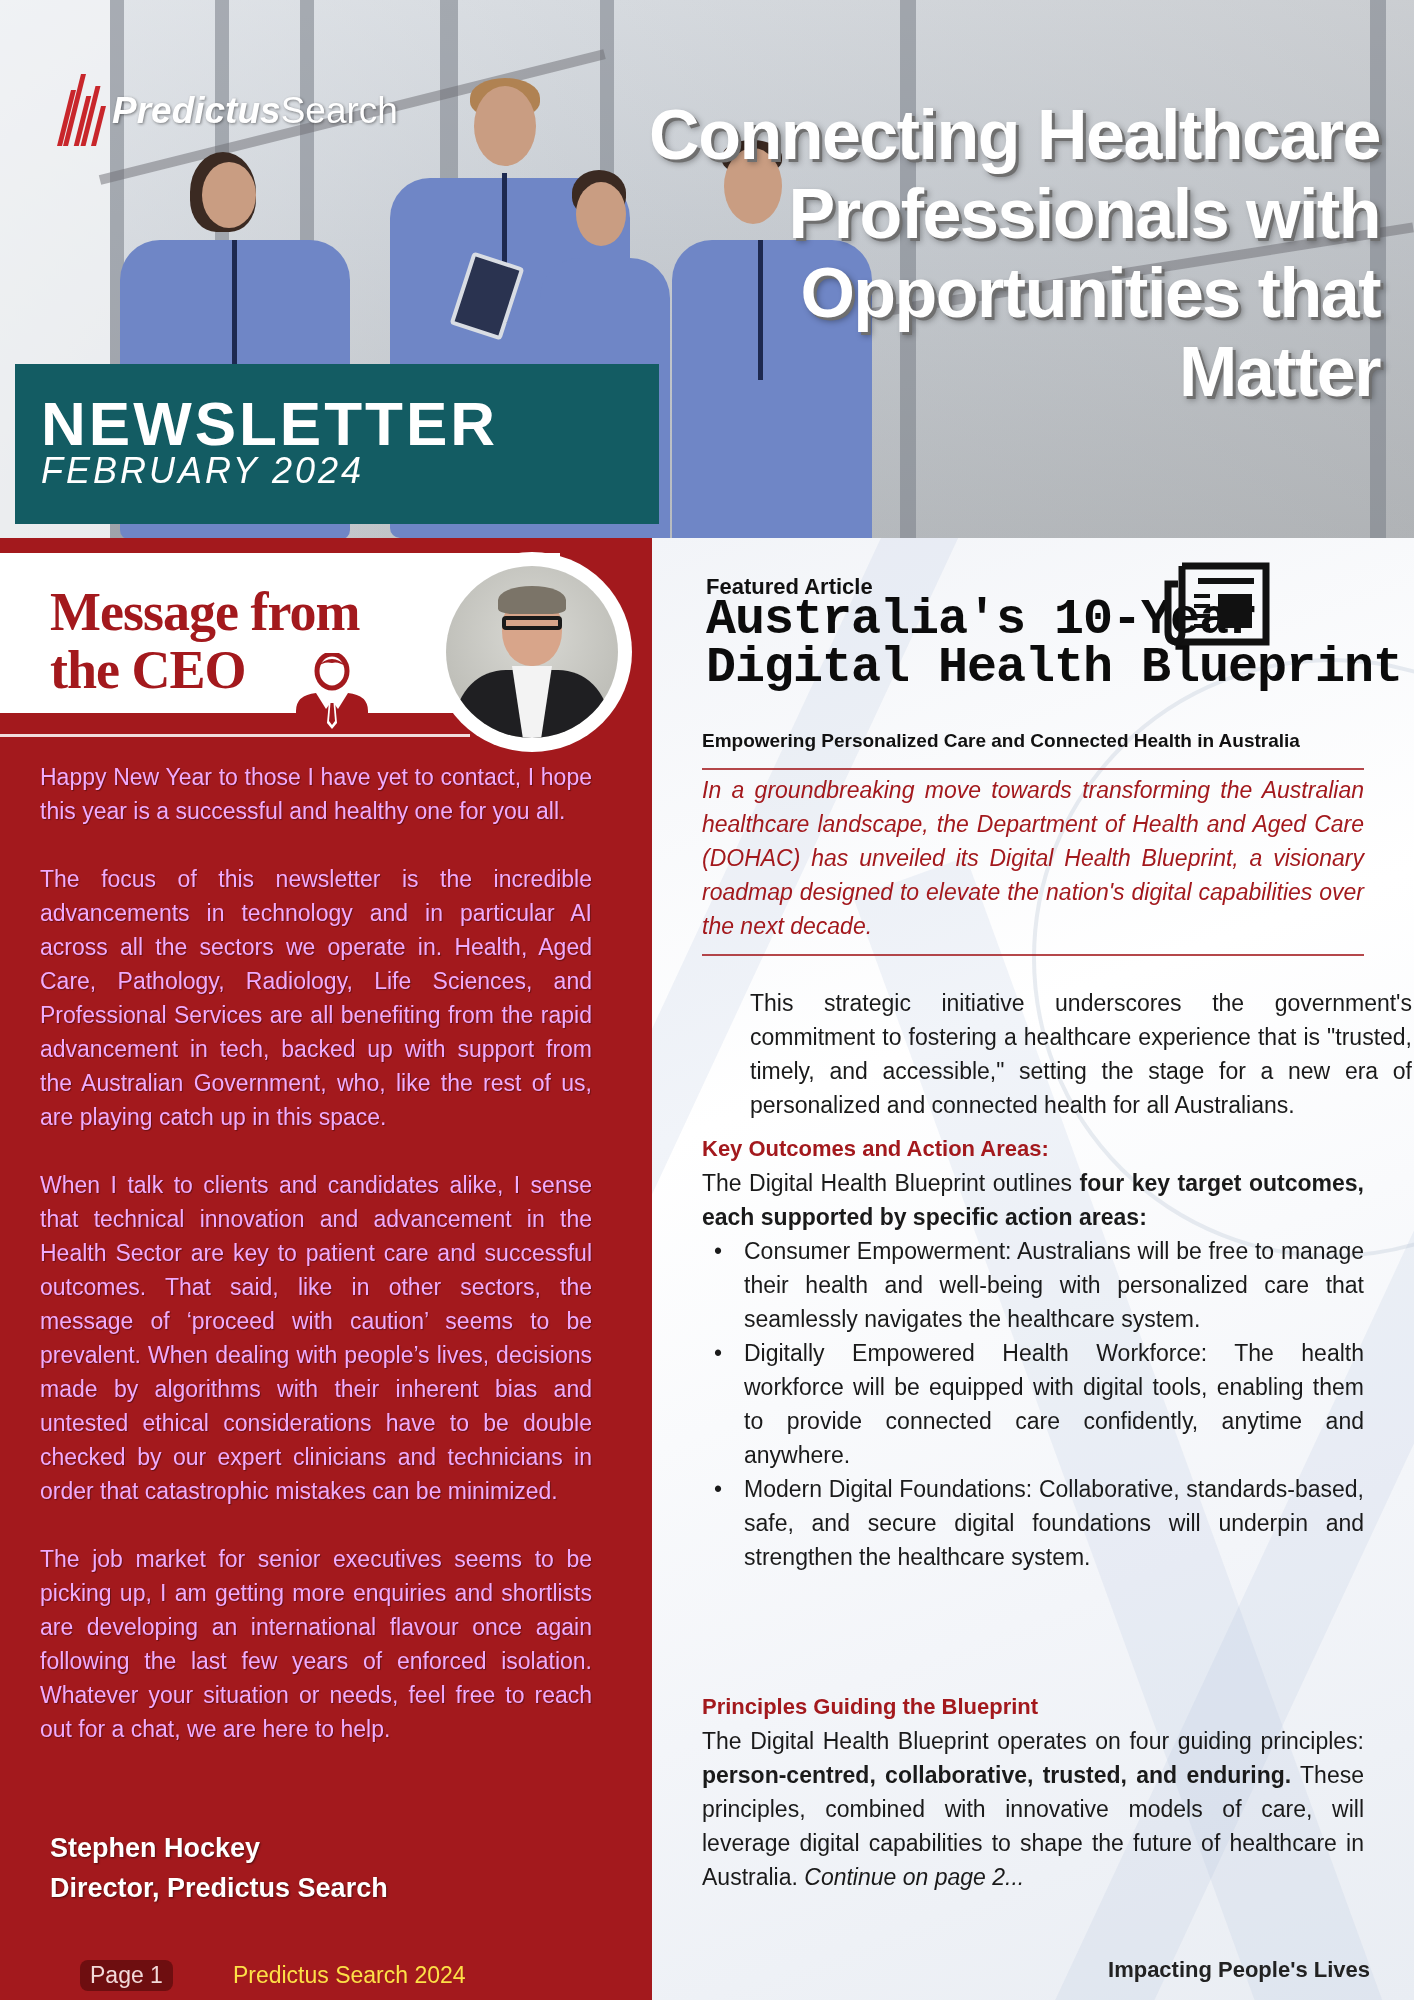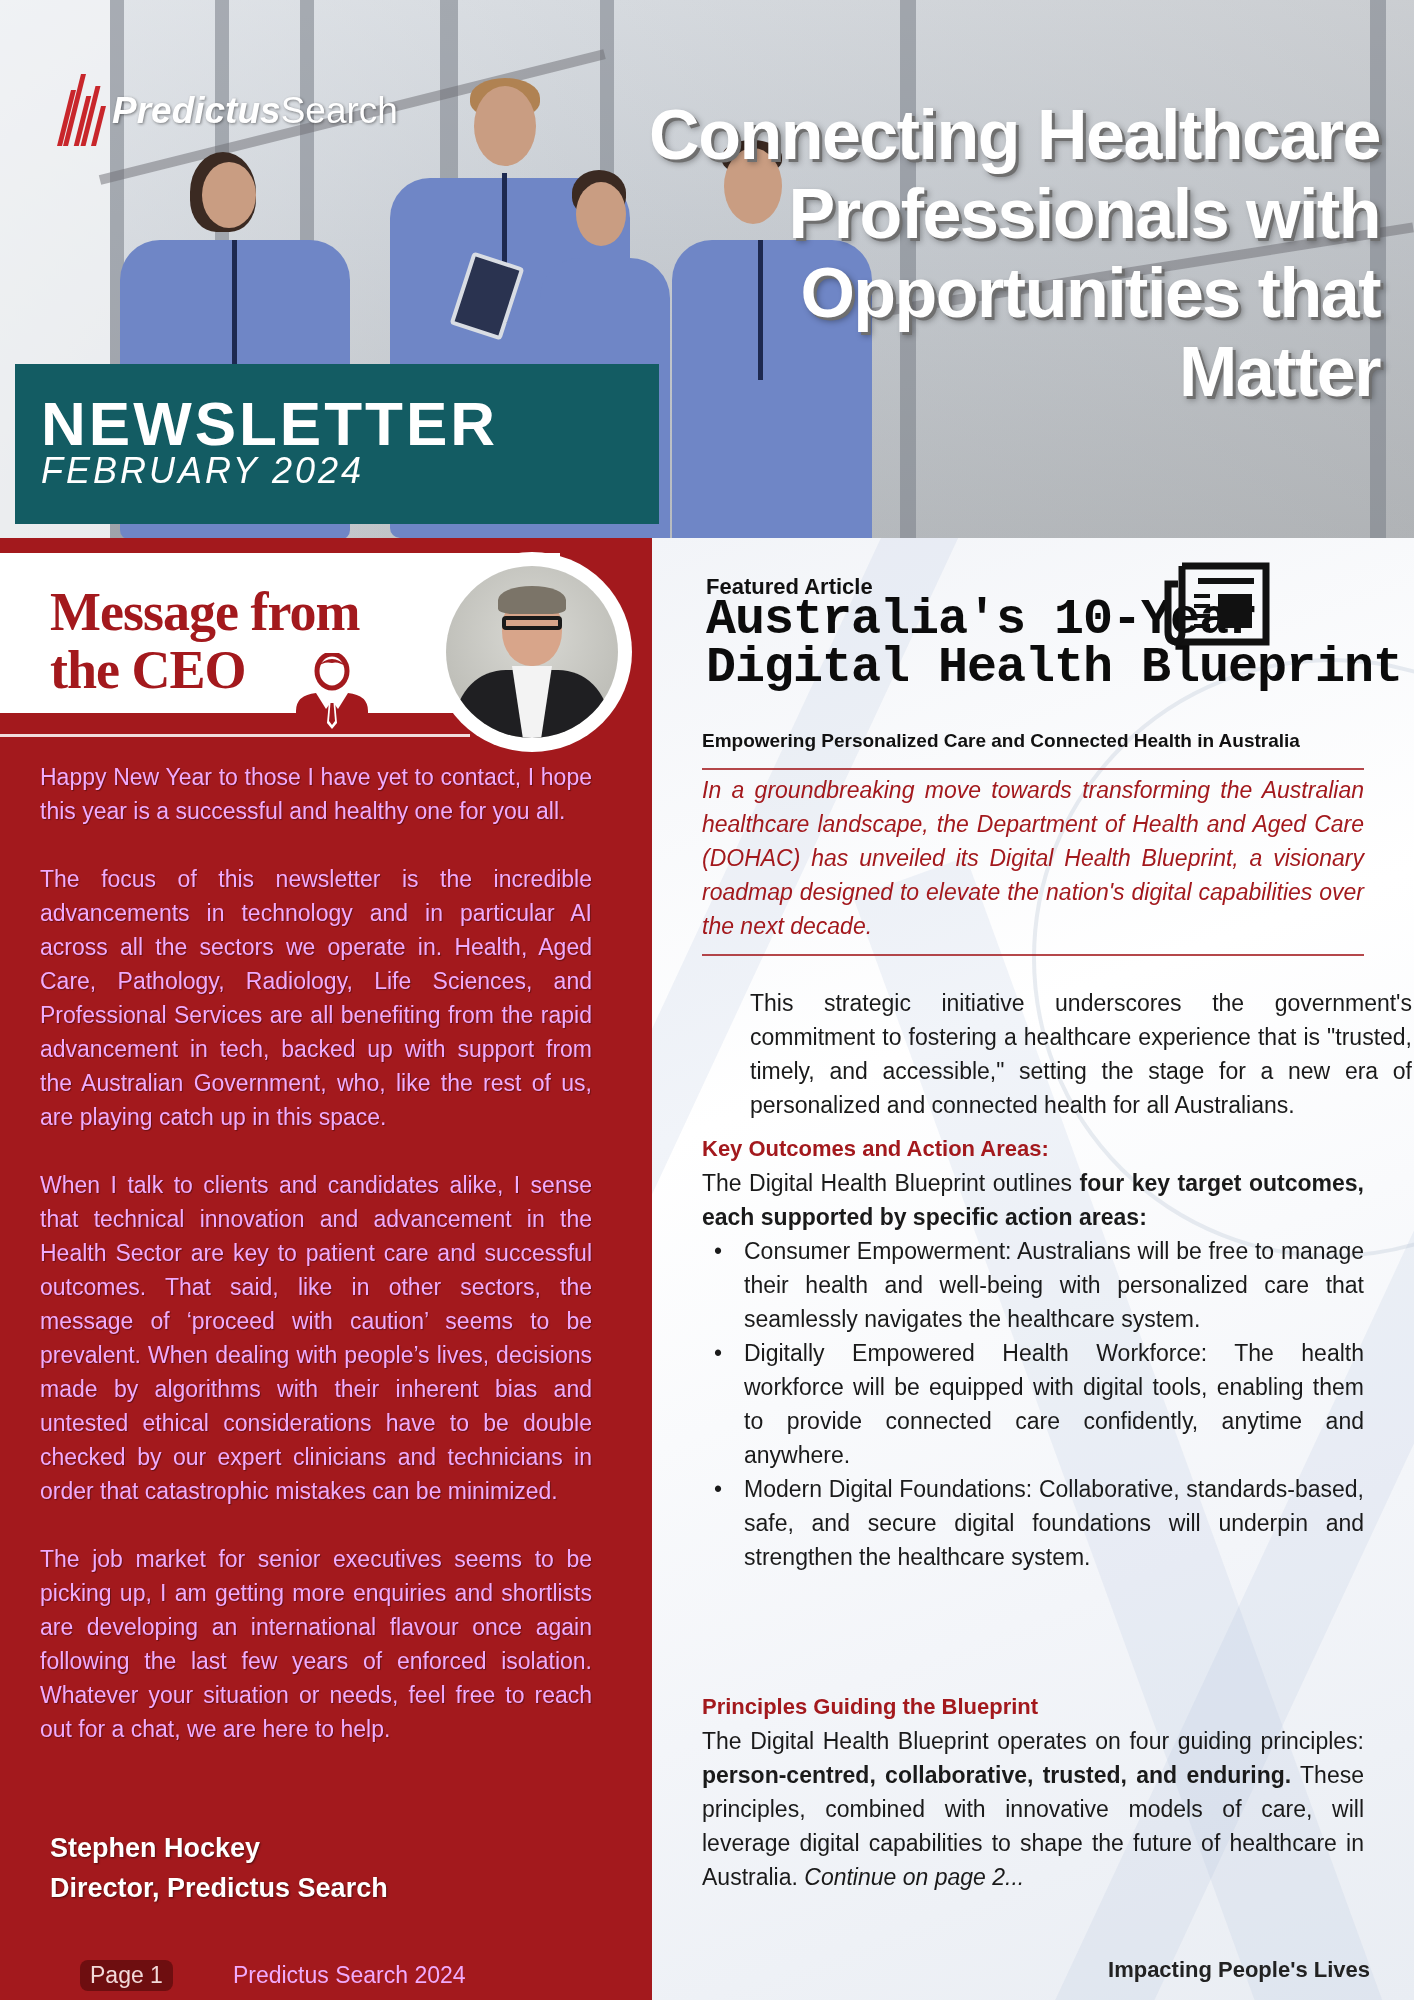--- a/index.html
+++ b/index.html
@@ -78,21 +78,21 @@
   .ceo-body {
     position: absolute; left: 40px; top: 222px; width: 552px;
     color: #f0abfc; font-size: 23px; line-height: 34px; text-align: justify;
     text-shadow: 1px 1px 1px rgba(0,0,0,0.35);
   }
   .ceo-body p { margin-bottom: 34px; }
   .signature { position: absolute; left: 50px; top: 1290px; color: #ffffff; font-weight: bold; font-size: 27px; line-height: 40px; text-shadow: 1px 1px 2px rgba(0,0,0,0.5); }
 
   .footer-left { position: absolute; left: 36px; top: 1422px; display: flex; align-items: center; margin-left: 44px; }
   .page-pill { background: #6e0e10; color: #f2d9d9; font-size: 23px; padding: 2px 10px; border-radius: 8px; }
-  .footer-brand { margin-left: 60px; color: #f0abfc; font-size: 23px; }
+  .footer-brand { margin-left: 60px; color: #fde047; font-size: 23px; }
 
   
   .right-col {
     position: absolute; left: 652px; top: 538px; width: 762px; height: 1462px;
     background: linear-gradient(160deg, #f2f4f8 0%, #ffffff 35%, #f3f5f9 70%, #e9edf3 100%);
     overflow: hidden;
   }
   .deco { position: absolute; background: rgba(180,195,220,0.18); transform: rotate(25deg); }
 
   .featured-label { position: absolute; left: 54px; top: 36px; color: #111; font-weight: bold; font-size: 22px; }

